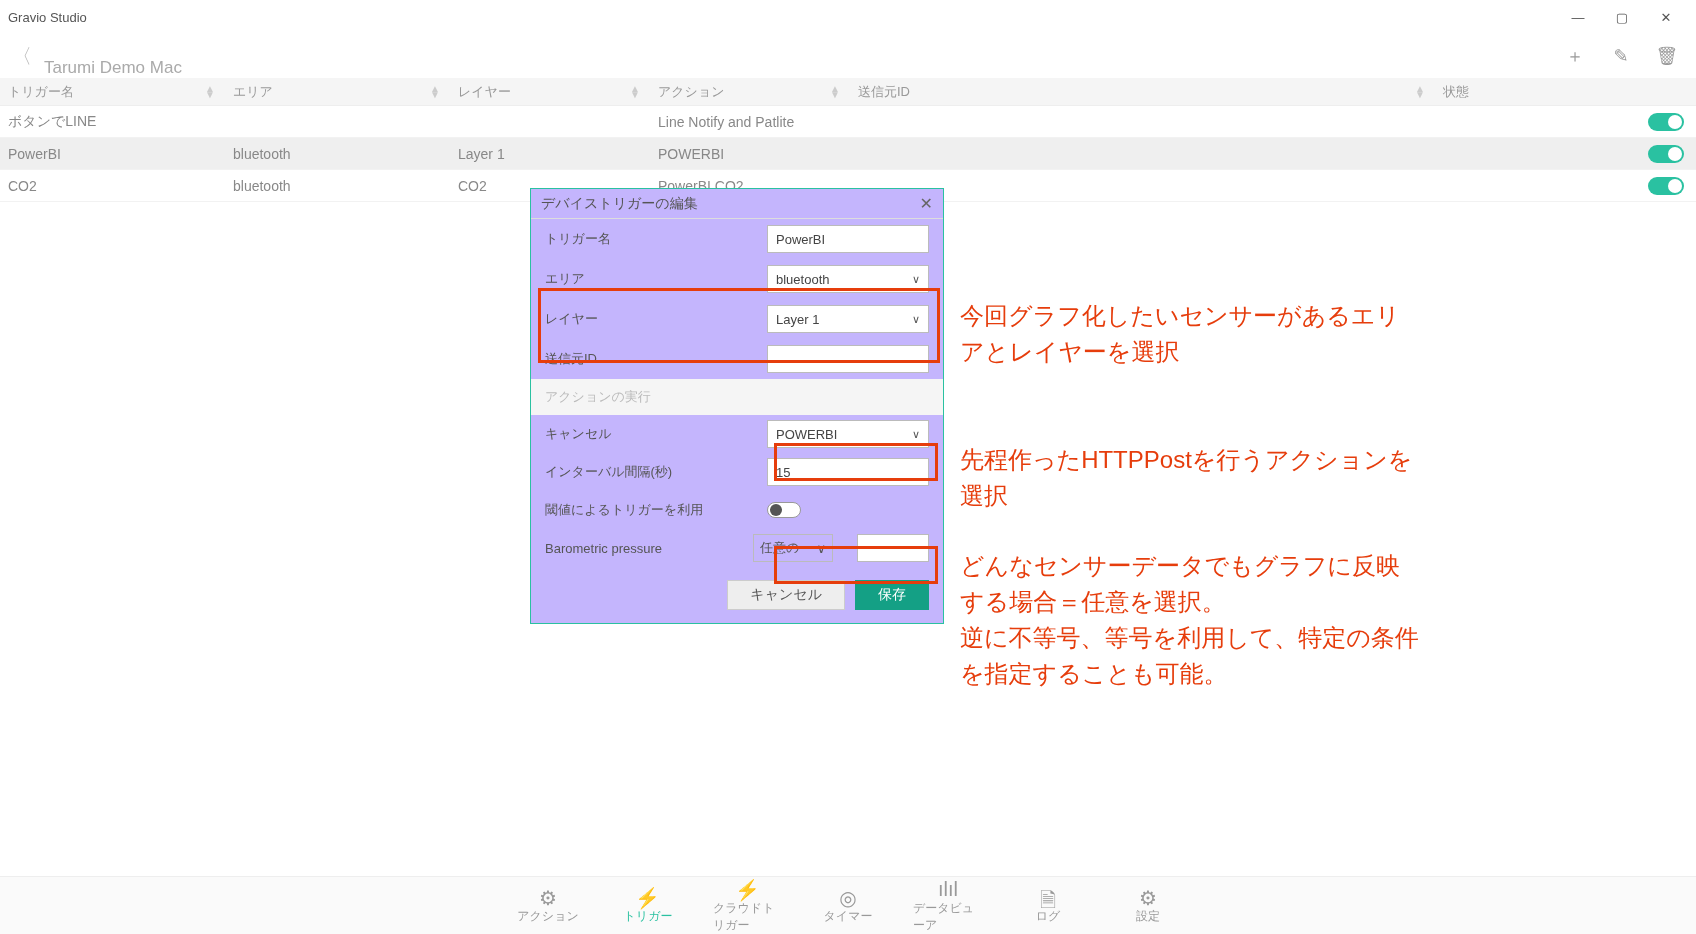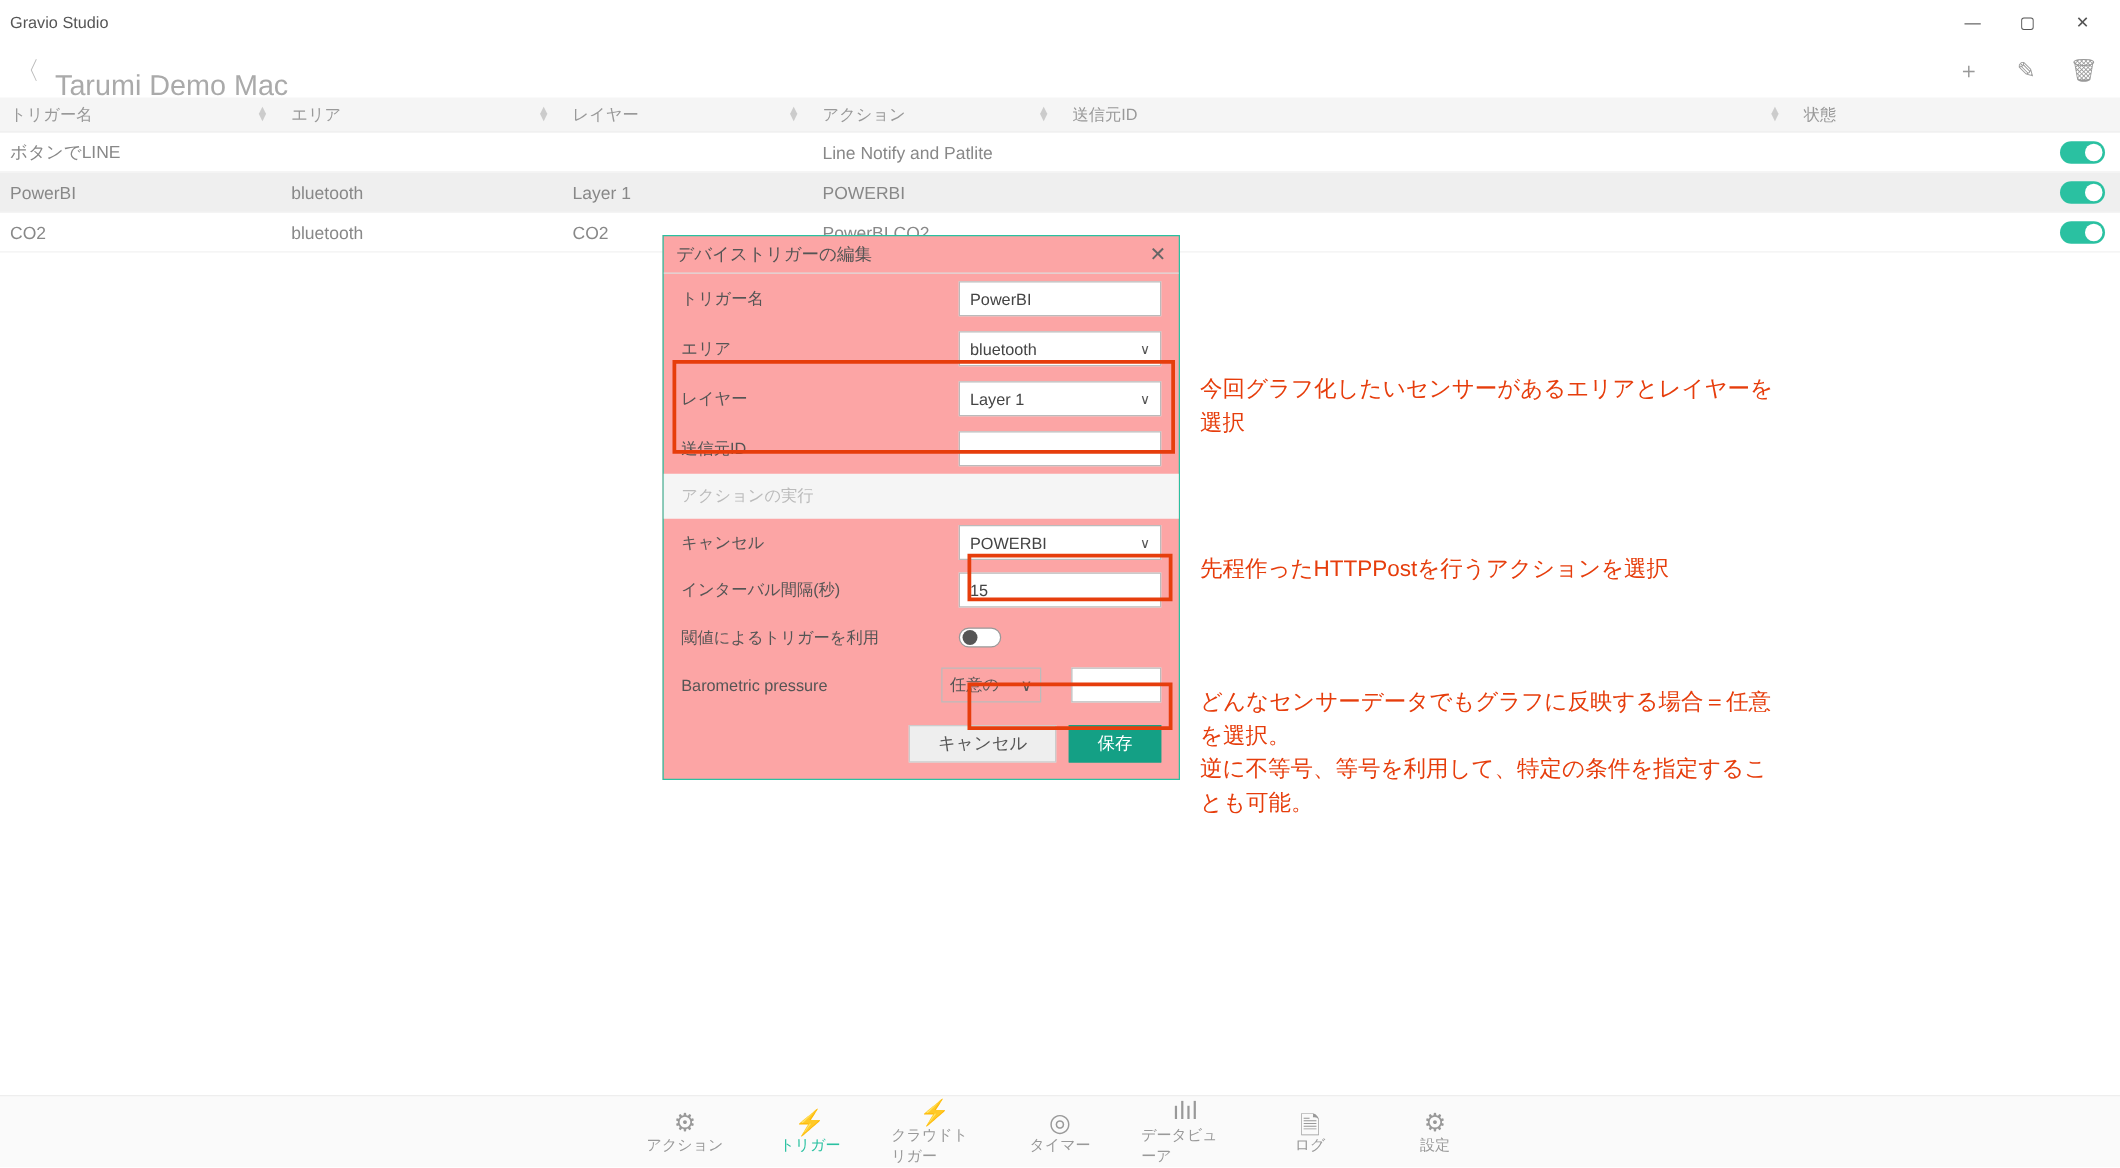--- a/index.html
+++ b/index.html
@@ -4,60 +4,60 @@
 <style>
 * { box-sizing: border-box; margin: 0; padding: 0; font-family: "Segoe UI", Meiryo, sans-serif; }
 body { width: 1696px; height: 934px; background: #fff; color: #333; overflow: hidden; position: relative; }
 
 .titlebar { height: 30px; display: flex; align-items: center; padding: 17px 8px; font-size: 13px; color: #555; }
 .titlebar-spacer { flex: 1; }
 .win-btn { width: 44px; height: 30px; display: flex; align-items: center; justify-content: center; font-size: 13px; }
 
 .navbar { height: 44px; display: flex; align-items: center; padding: 0 12px; gap: 12px; color: #888; }
 .navbar .back-chevron { font-size: 20px; color: #bbb; }
-.navbar .crumb { font-size: 23px; color: #aaa; margin-top: 24px; }
+.navbar .crumb { font-size: 17px; color: #aaa; margin-top: 24px; }
 .nav-spacer { flex: 1; }
 .nav-icon { width: 34px; height: 34px; display: flex; align-items: center; justify-content: center; color: #999; font-size: 18px; }
 
 .table-head { display: flex; height: 28px; background: #f5f5f5; border-bottom: 1px solid #eee; color: #999; font-size: 13px; align-items: center; }
 .table-row { display: flex; height: 32px; border-bottom: 1px solid #f2f2f2; color: #888; font-size: 14px; align-items: center; }
 .table-row.selected { background: #efefef; }
 .col { padding-left: 8px; display: flex; align-items: center; }
 .c1{width:225px}.c2{width:225px}.c3{width:200px}.c4{width:200px}.c5{width:585px}.c6{flex:1}
 .sort { color: #ccc; margin-right: 4px; font-size: 10px; }
 .sort-holder { margin-left:auto; margin-right:6px; display:flex; flex-direction:column; line-height:6px;}
 
 .toggle { width: 36px; height: 18px; border-radius: 10px; background: #2ac1a1; position: relative; margin-left: auto; margin-right: 12px; }
 .toggle::after { content: ""; position: absolute; right: 2px; top: 2px; width: 14px; height: 14px; background: #fff; border-radius: 50%; }
 
 .bottom-nav { position: absolute; bottom: 0; left: 0; right: 0; height: 58px; background: #fafafa; display: flex; justify-content: center; gap: 30px; border-top: 1px solid #eee; }
 .bn-item { display: flex; flex-direction: column; align-items: center; justify-content: center; font-size: 12px; color: #999; width: 70px; }
 .bn-item.active { color: #2ac1a1; }
 .bn-icon { font-size: 20px; height: 22px; }
 
-.modal { position: absolute; left: 530px; top: 188px; width: 414px; border: 1px solid #2ac1a1; background: #fca5a5; z-index: 10; font-size: 13px; color: #555; }
+.modal { position: absolute; left: 530px; top: 188px; width: 414px; border: 1px solid #2ac1a1; background: #c4b5fd; z-index: 10; font-size: 13px; color: #555; }
 .modal-header { height: 30px; display: flex; align-items: center; padding: 0 10px; border-bottom: 1px solid #ddd; font-size: 14px; }
 .modal-close { margin-left: auto; font-size: 16px; color: #666; cursor: pointer; }
 .section-label { background: #f5f5f5; height: 36px; display: flex; align-items: center; padding: 0 14px; color: #bbb; font-size: 13px; }
 .form-row { height: 38px; display: flex; align-items: center; padding: 0 14px; }
 .form-row.tall{height:40px;}
 .form-label { width: 222px; color: #555; }
 .form-ctrl { flex: 1; }
 .text-input,.select-input { width: 100%; height: 28px; border: 1px solid #bbb; padding: 0 8px; font-size: 13px; color: #444; background:#fff; }
 .select-input { display:flex; align-items:center; justify-content:space-between; }
 .select-input .caret{font-size:11px;color:#555;}
 .small-toggle { width: 34px; height: 16px; border: 1px solid #999; border-radius: 9px; position: relative; background:#fff;}
 .small-toggle::after{content:"";position:absolute;left:2px;top:1px;width:12px;height:12px;border-radius:50%;background:#555;}
 
 .btnrow { height: 56px; display:flex; align-items:center; justify-content:flex-end; gap:10px; padding:0 14px; }
 .btn { height: 30px; padding: 4px 22px; font-size: 14px; display:flex;align-items:center;border:1px solid #ccc; background:#eee;}
 .btn.primary{ background:#14a085; color:#fff; border-color:#14a085;}
 
 .redbox { position: absolute; border: 3px solid #e63d0c; pointer-events: none; z-index: 20; }
-.annot { position: absolute; color: #e63d0c; font-size: 18px; line-height: 1.5; z-index: 20; }
+.annot { position: absolute; color: #e63d0c; font-size: 24px; line-height: 1.5; z-index: 20; }
 
 .barom-row{display:flex;gap:24px;}
 .barom-select{width:80px;height:28px;border:1px solid #bbb;display:flex;align-items:center;justify-content:space-between;padding:0 6px;}
 .barom-text{width:72px;height:28px;border:1px solid #bbb;}
 </style>
 </head>
 <body>
 
 <div class="titlebar">
   <span>Gravio Studio</span>

